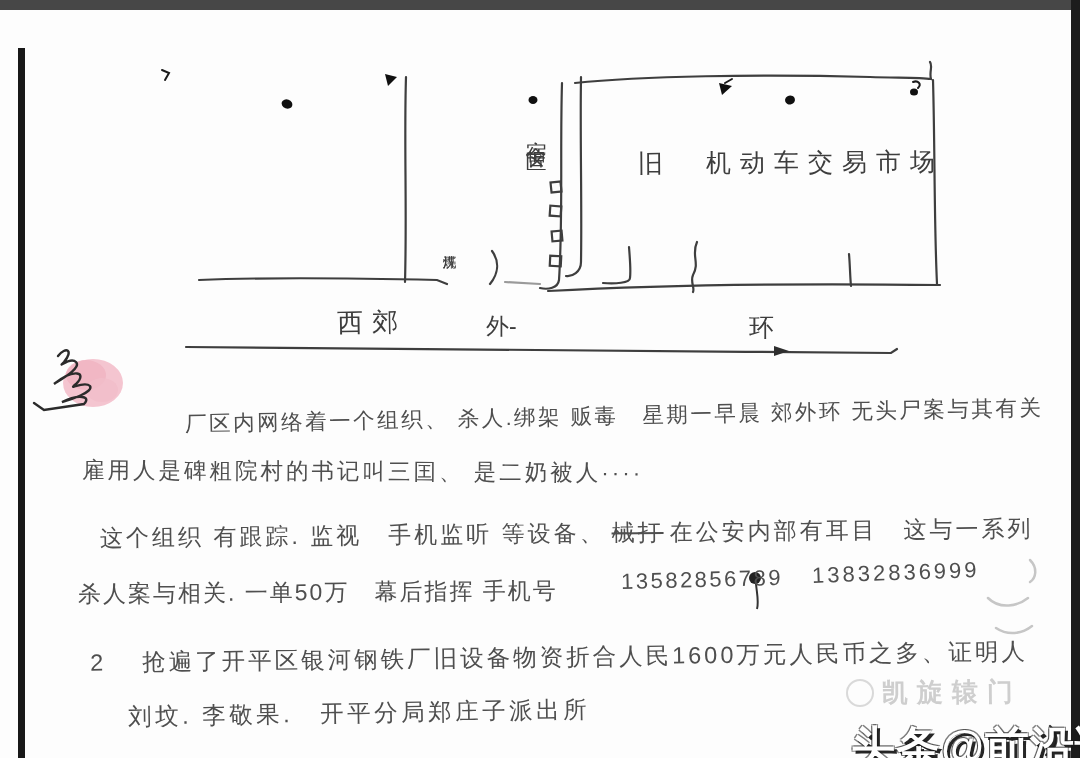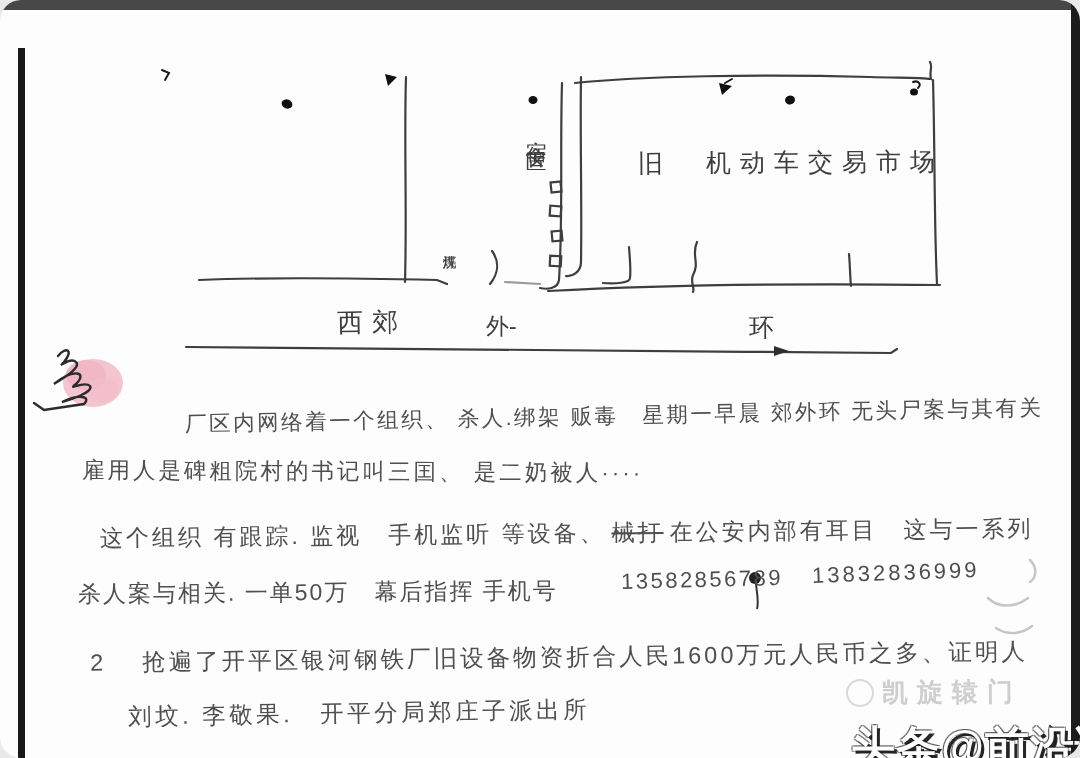--- a/index.html
+++ b/index.html
@@ -1,17 +1,17 @@
 <!DOCTYPE html>
 <html><head>
 <meta charset="utf-8">
 <style>
   html,body{margin:0;padding:0;background:#e9e9e9;}
   .page{position:relative;width:1080px;height:758px;background:#fdfdfd;overflow:hidden;
-        font-family:"Liberation Sans","DejaVu Sans",sans-serif;border-radius:21px;}
+        font-family:"Liberation Sans","DejaVu Sans",sans-serif;}
   .abs{position:absolute;white-space:nowrap;}
   .map-label{color:#3d3d3d;}
   .vtext{writing-mode:vertical-rl;text-orientation:upright;}
   .dorm{left:522px;top:124px;font-size:21px;letter-spacing:6px;}
   .coal{left:440px;top:244px;font-size:13.5px;letter-spacing:1px;}
   .market{left:638px;top:146px;font-size:25px;letter-spacing:9px;transform:rotate(-0.4deg);}
   .road-w{left:337px;top:305px;font-size:26px;letter-spacing:9px;transform:rotate(-1deg);}
   .road-m{left:486px;top:311px;font-size:23px;}
   .road-e{left:749px;top:311px;font-size:25px;}
   .note{color:#4f4f4f;}

